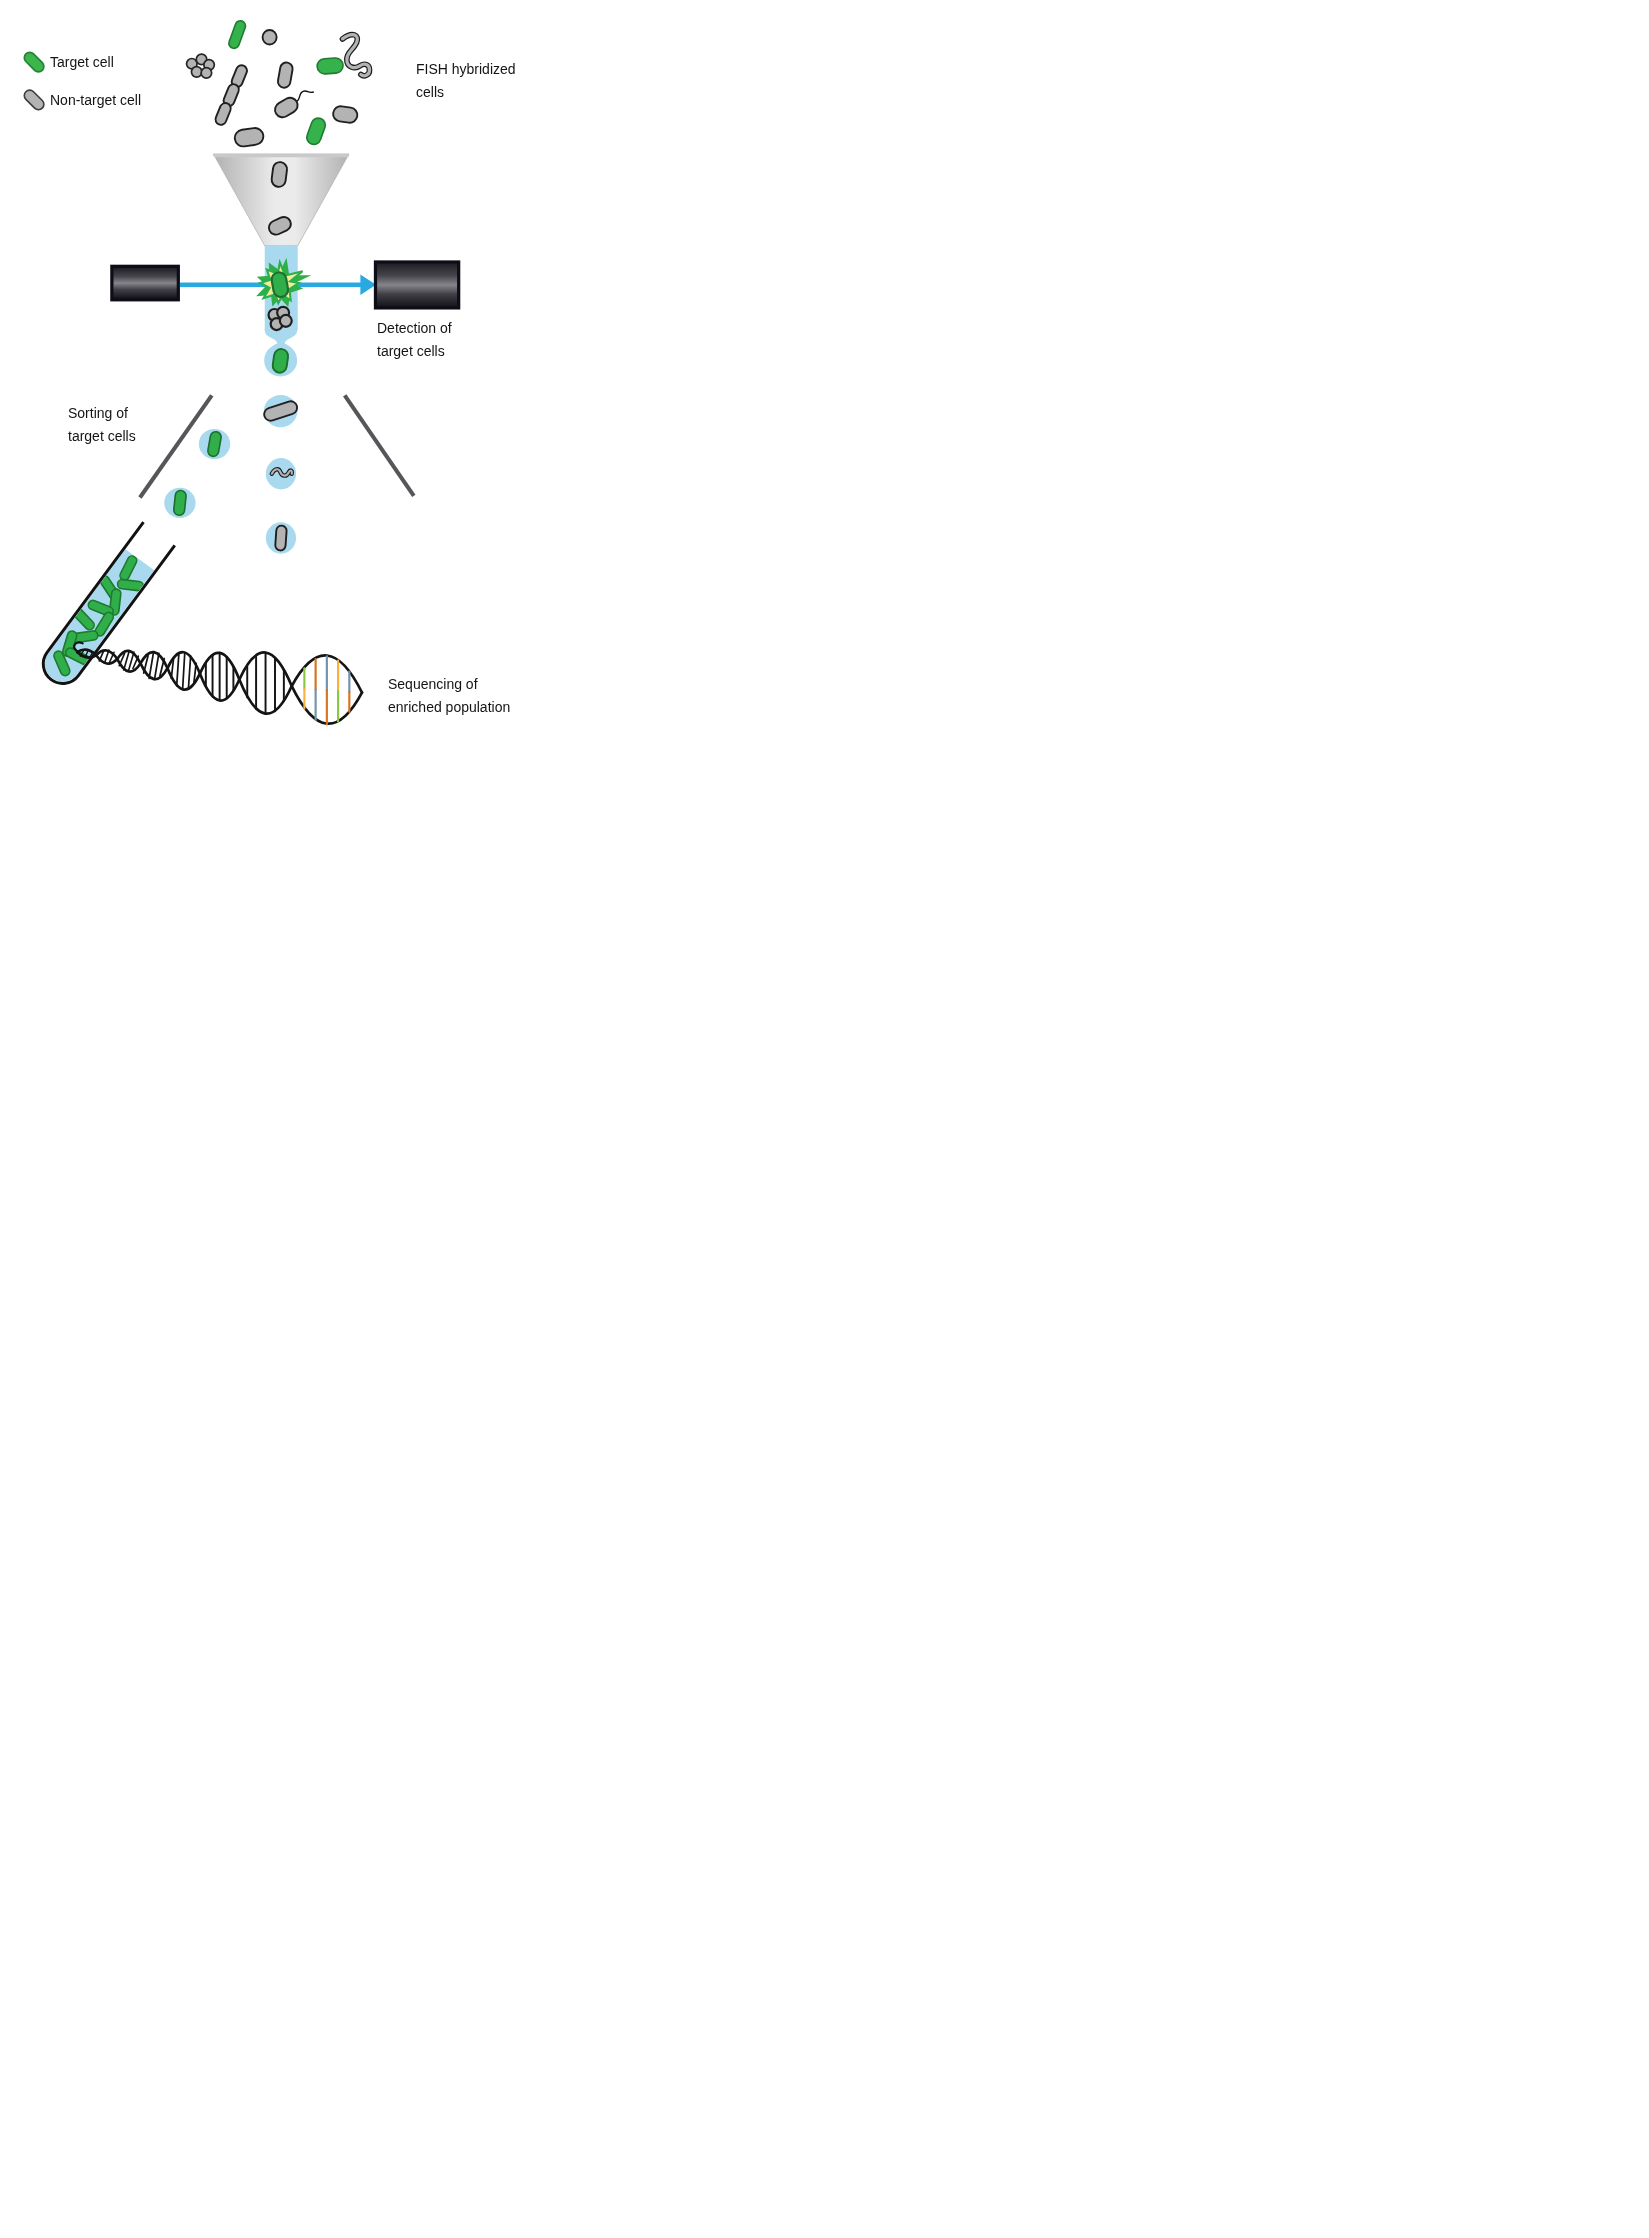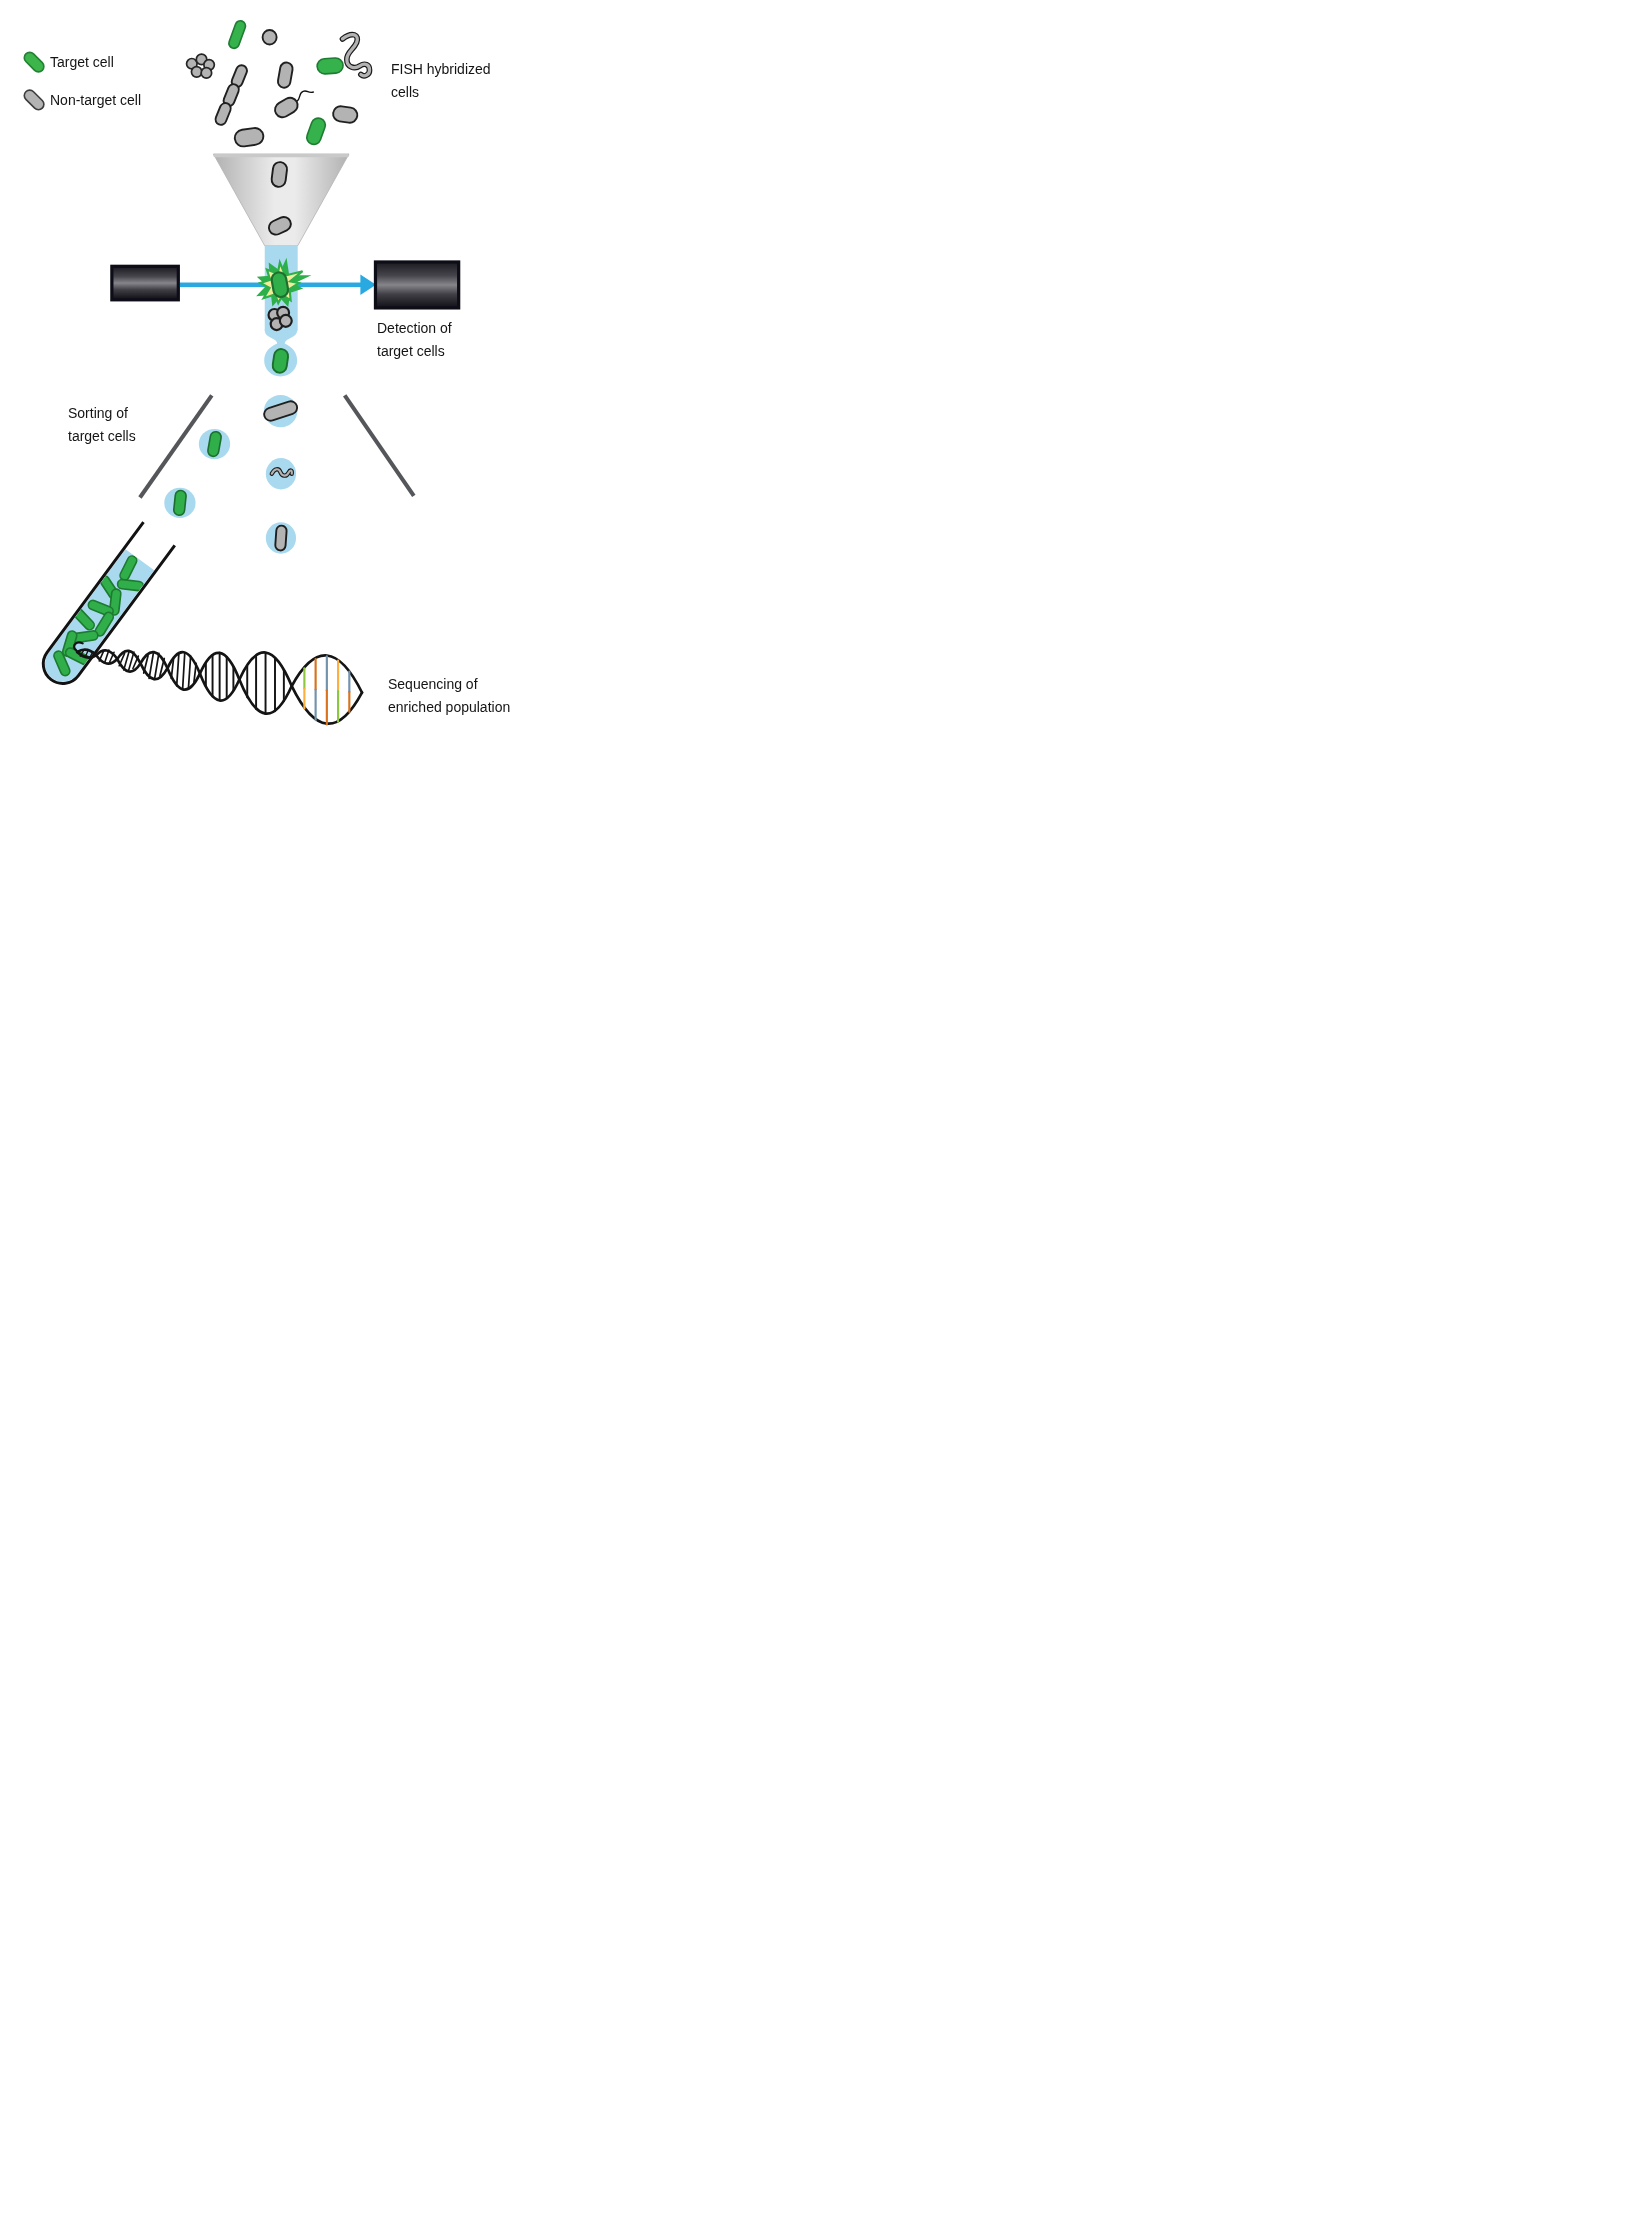--- a/index.html
+++ b/index.html
@@ -215,21 +215,21 @@
     <rect x="434.5" y="238.5" width="53" height="31" rx="15.5" fill="#b3b3b3" stroke="#202020" stroke-width="3.5" transform="rotate(-8 461 254)"></rect>
   </g>
 
   <rect x="41.5" y="105" width="43" height="20" rx="10" fill="#3cb54a" stroke="#277f37" stroke-width="3" transform="rotate(45 63 115)"></rect>
   <rect x="41.5" y="175" width="43" height="20" rx="10" fill="#b3b3b3" stroke="#3d3d3d" stroke-width="3" transform="rotate(45 63 185)"></rect>
 </svg>
 
 <div class="lbl" style="left:50px;top:51px">Target cell</div>
 <div class="lbl" style="left:50px;top:89px">Non-target cell</div>
 
-<div class="lbl" style="left:391px;top:58px">
+<div class="lbl" style="left:416px;top:58px">
   <div>FISH hybridized</div>
   <div>cells</div>
 </div>
 
 <div class="lbl" style="left:377px;top:317px">
   <div>Detection of</div>
   <div>target cells</div>
 </div>
 
 <div class="lbl" style="left:68px;top:402px">

